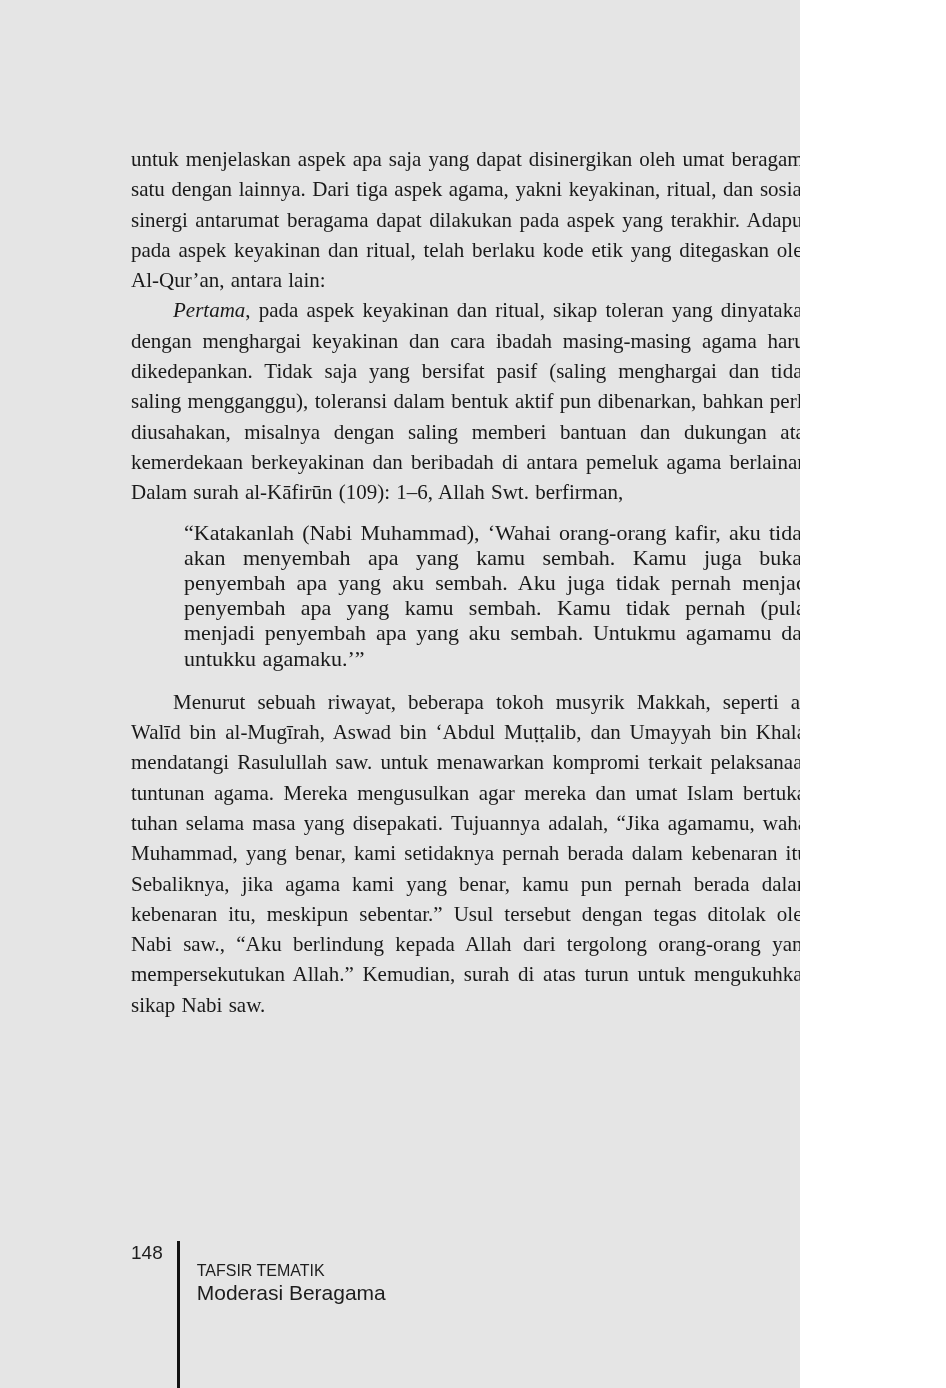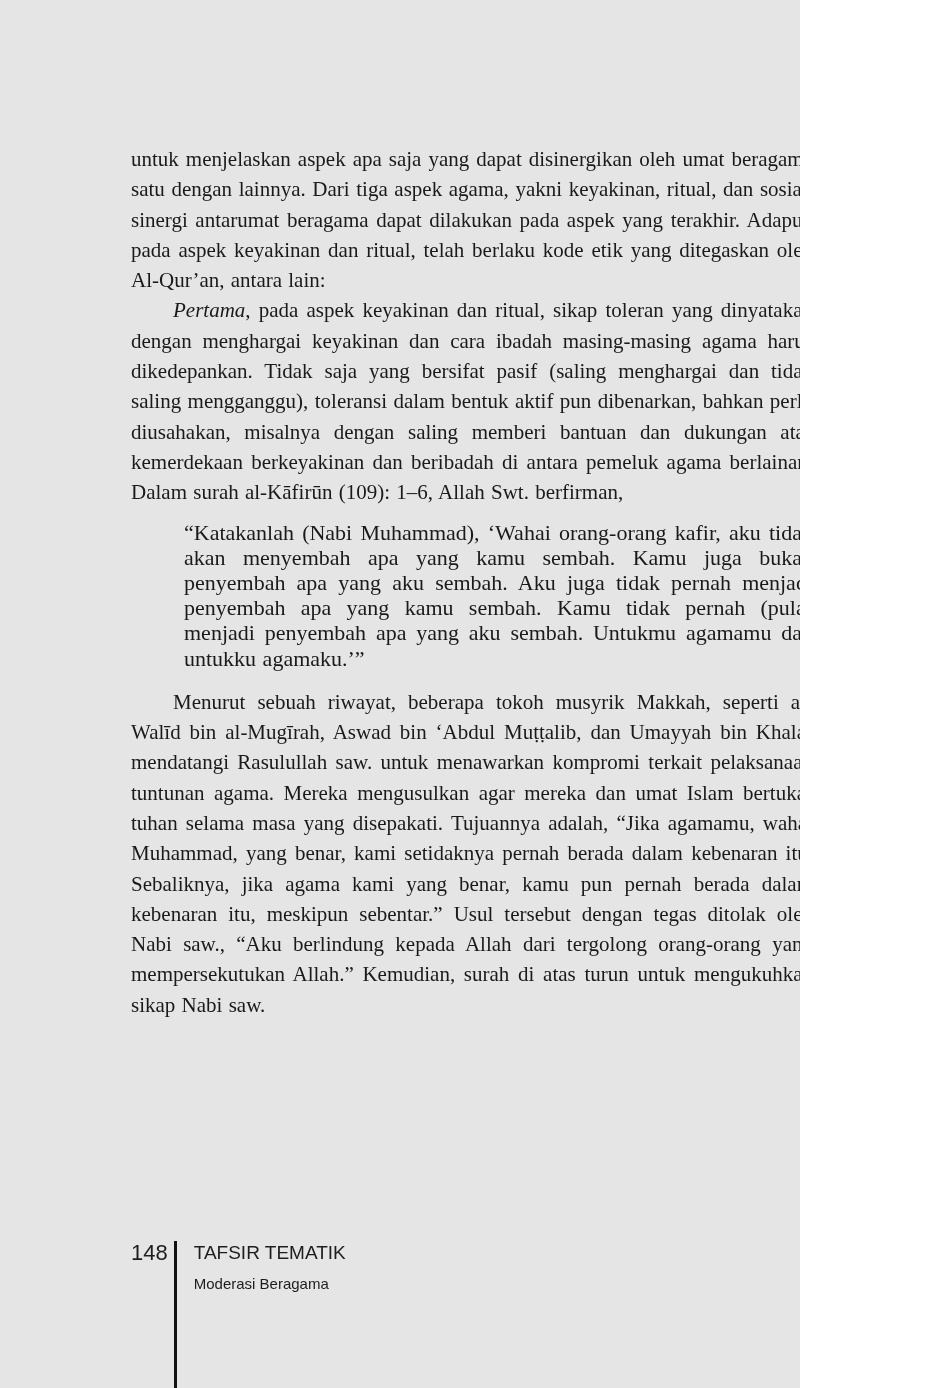--- a/index.html
+++ b/index.html
@@ -72,34 +72,34 @@
   .footer {
     position: absolute;
     left: 131px;
     top: 1241px;
     display: flex;
     align-items: flex-start;
     font-family: "Liberation Sans", sans-serif;
     color: #1d1d1d;
   }
   .pagenum {
-    font-size: 22px;
+    font-size: 19px;
     line-height: 22px;
     padding-top: 1px;
-    margin-right: 6px;
+    margin-right: 14px;
   }
   .rule {
     width: 3px;
     height: 147px; 
     background: #121212;
     margin-right: 17px;
   }
   .bookinfo { padding-top: 1px; }
-  .book-title { font-size: 19px; line-height: 22px; }
-  .book-subtitle { font-size: 15px; line-height: 22px; margin-top: 9px; }
+  .book-title { font-size: 16px; line-height: 22px; margin-top: 18px; }
+  .book-subtitle { font-size: 21px; line-height: 22px; }
 </style>
 </head>
 <body>
 
 <div class="page">
   <div class="content">
 
     <p class="body">
       <span>untuk menjelaskan aspek apa saja yang dapat disinergikan oleh umat beragama satu dengan lainnya. Dari tiga aspek agama, yakni keyakinan, ritual, dan sosial, sinergi antarumat beragama dapat dilakukan pada aspek yang terakhir. Adapun pada aspek keyakinan dan ritual, telah berlaku kode etik yang ditegaskan oleh Al-Qur’an, antara lain:</span>
     </p>

